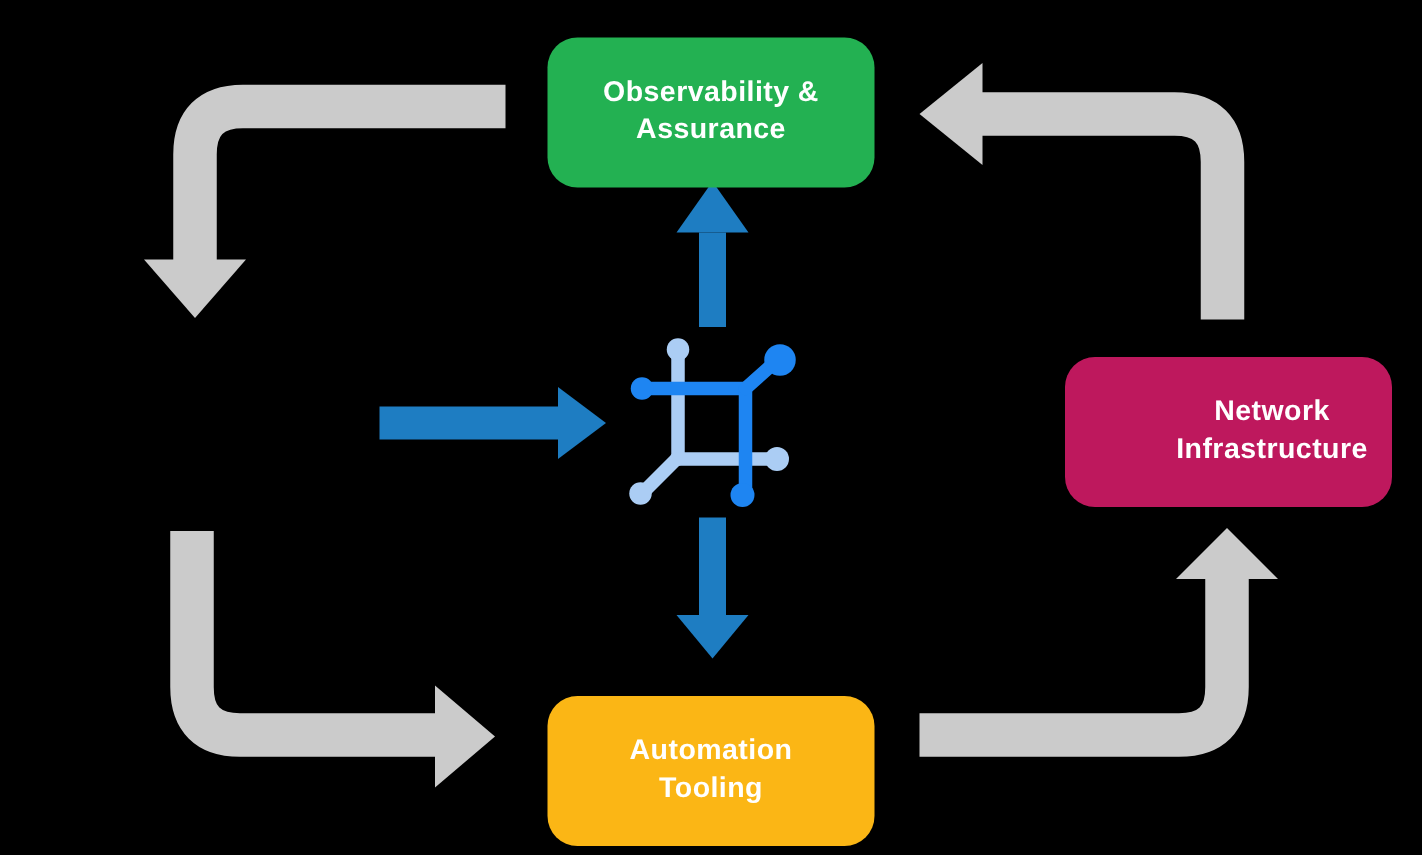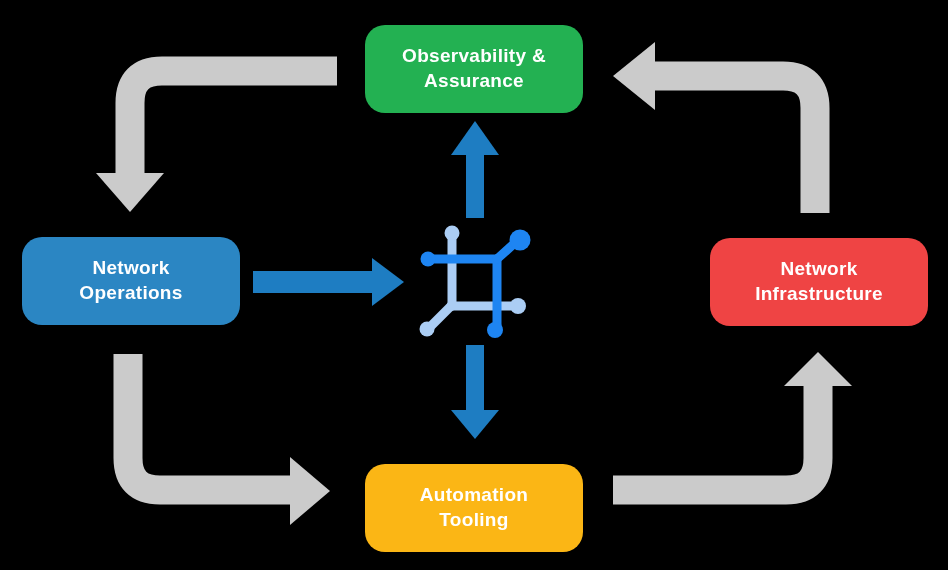--- a/index.html
+++ b/index.html
@@ -14,39 +14,39 @@
     width: 948px; height: 570px;
     background: #000000;
   }
   .arrows-layer {
     position: absolute;
     left: 0; top: 0;
     width: 948px; height: 570px;
   }
   .node {
     position: absolute;
-    width: 218px; height: 88px;
+    width: 218px; height: 100px;
     border-radius: 20px;
     display: flex;
     align-items: center;
     justify-content: center;
     text-align: center;
     color: #ffffff;
     font-size: 19px;
     font-weight: 700;
     letter-spacing: 0.3px;
     line-height: 1.3;
   }
   .node .label {
     display: inline-block;
     max-width: 160px;
   }
   .node-observability { left: 365px; top: 25px;  background: #23b152; }
   .node-operations    { left: 22px;  top: 237px; background: #2b86c3; }
-  .node-infrastructure{ left: 710px; top: 238px; background: #ef4444; }
+  .node-infrastructure{ left: 710px; top: 238px; background: #be185d; justify-content: flex-end; }
   .node-automation    { left: 365px; top: 464px; background: #fbb615; }
 </style>
 </head>
 <body>
 
 <div class="canvas">
 
   <svg class="arrows-layer" width="948" height="570" viewBox="0 0 948 570" xmlns="http://www.w3.org/2000/svg">
 
     <g>
@@ -103,23 +103,20 @@
       <circle cx="428" cy="259" r="7.5" fill="#1e85f2"></circle>
       <circle cx="520" cy="240" r="10.5" fill="#1e85f2"></circle>
       <circle cx="495" cy="330" r="8" fill="#1e85f2"></circle>
     </g>
   </svg>
 
   <div class="node node-observability">
     <span class="label">Observability &amp; Assurance</span>
   </div>
 
-  <div class="node node-operations">
-    <span class="label">Network Operations</span>
-  </div>
 
   <div class="node node-infrastructure">
     <span class="label">Network Infrastructure</span>
   </div>
 
   <div class="node node-automation">
     <span class="label">Automation Tooling</span>
   </div>
 
 </div>

